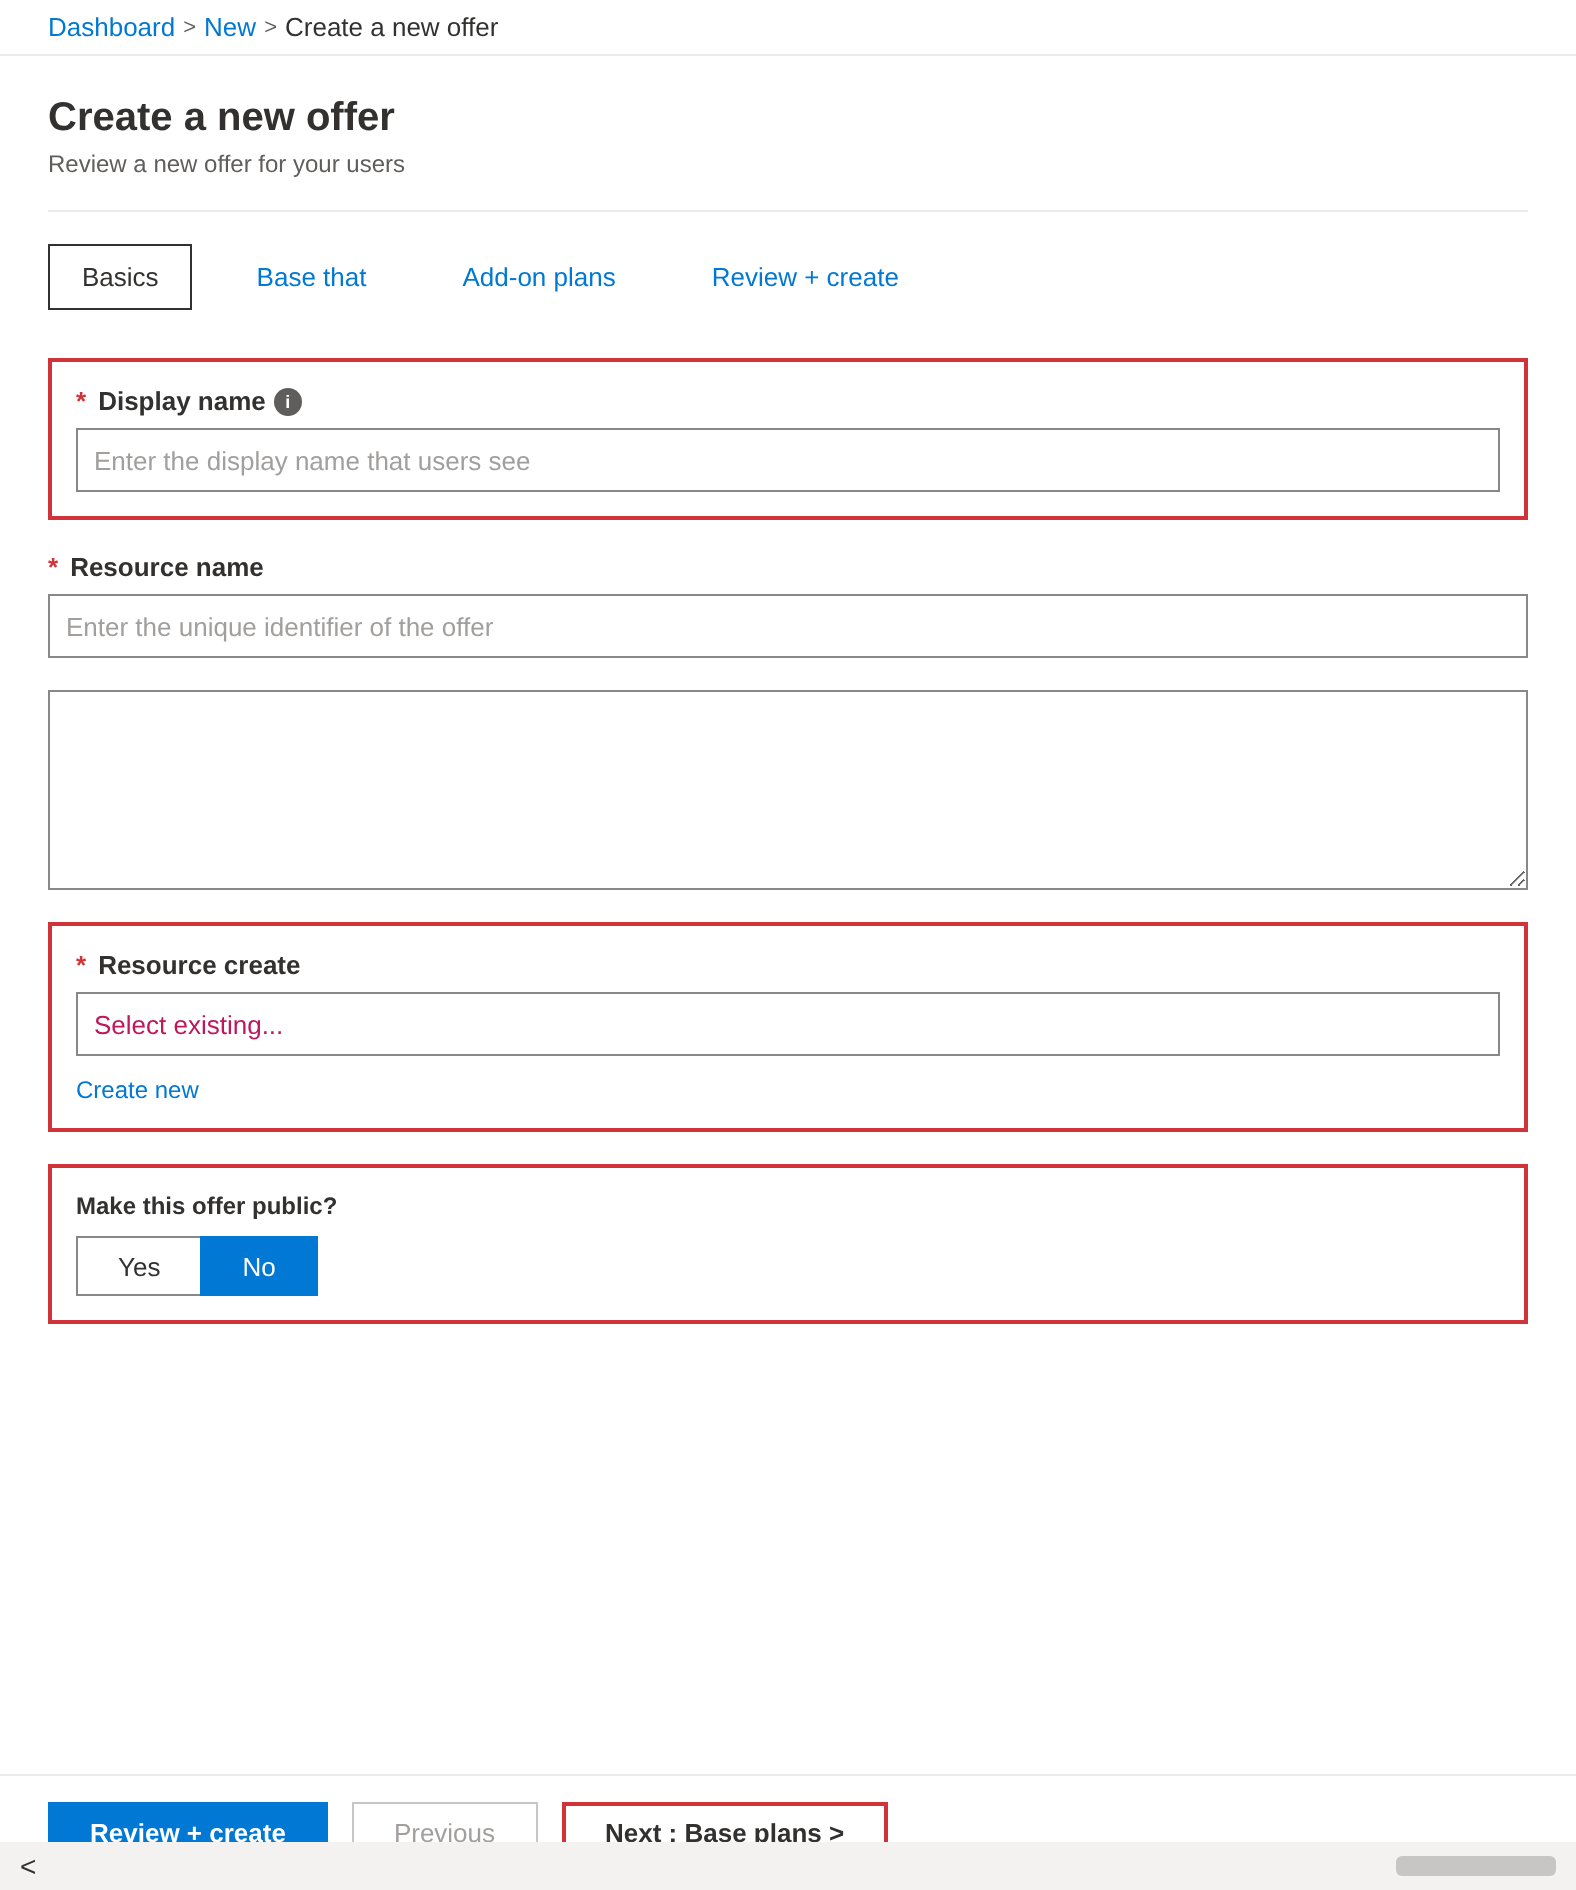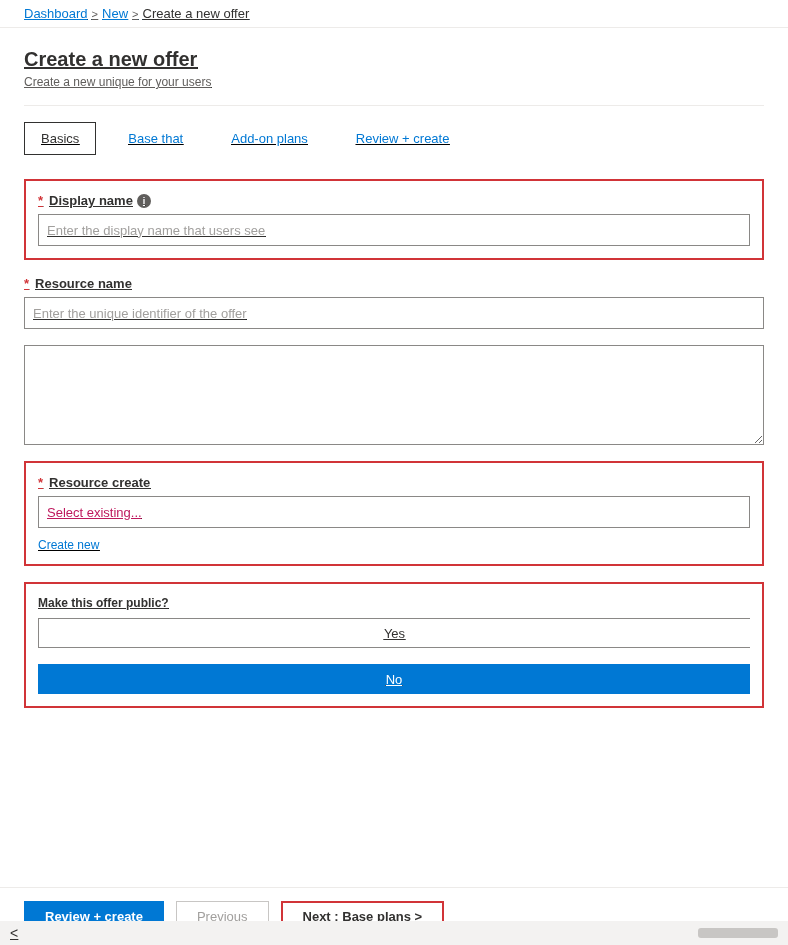--- a/index.html
+++ b/index.html
@@ -1,21 +1,20 @@
 <!DOCTYPE html>
 <html><head>
   <meta charset="utf-8">
   <style>
     * {
       box-sizing: border-box;
       margin: 0;
       padding: 0;
       font-family: 'Segoe UI', Arial, sans-serif;
       font-size: 13px;
-      text-decoration: underline;
     }
 
     body {
       background: #f3f2f1;
       width: 788px;
       min-height: 945px;
       overflow-x: hidden;
     }
 
     .breadcrumb {
@@ -198,22 +197,21 @@
 
     .toggle-label {
       font-size: 12px;
       font-weight: 600;
       color: #323130;
       margin-bottom: 8px;
     }
 
     .toggle-buttons {
       display: flex;
-      gap: 16px;
-      flex-direction: column;
+      gap: 0;
     }
 
     .toggle-btn {
       height: 30px;
       padding: 0 20px;
       border: 1px solid #8a8886;
       font-size: 13px;
       cursor: pointer;
       background: #fff;
       color: #323130;
@@ -291,21 +289,21 @@
     <a>Dashboard</a>
     <span class="sep">&gt;</span>
     <a>New</a>
     <span class="sep">&gt;</span>
     <span>Create a new offer</span>
   </div>
 
   <div class="main-content">
 
     <div class="page-title">Create a new offer</div>
-    <div class="page-subtitle">Create a new unique for your users</div>
+    <div class="page-subtitle">Review a new offer for your users</div>
     <div class="divider"></div>
 
     <div class="tabs">
       <button class="tab active">Basics</button>
       <button class="tab">Base that</button>
       <button class="tab">Add-on plans</button>
       <button class="tab">Review + create</button>
     </div>
 
     <div class="form-section">

